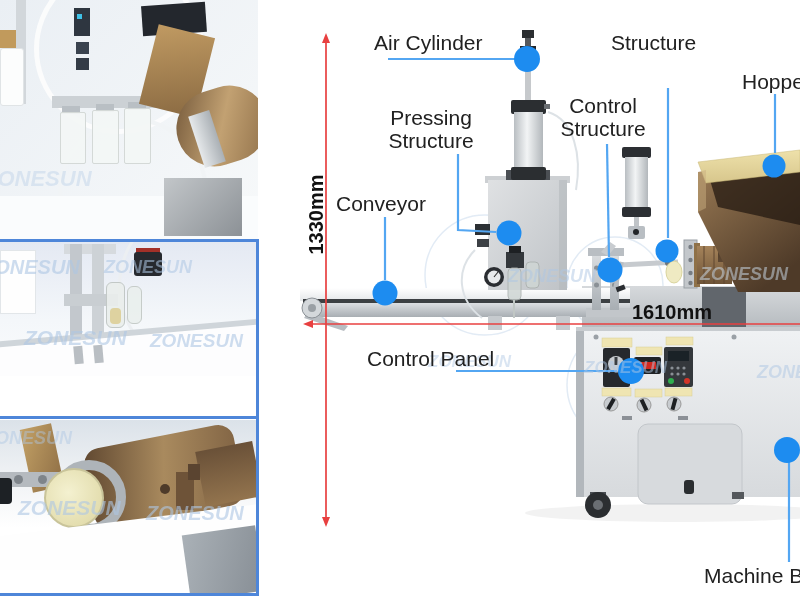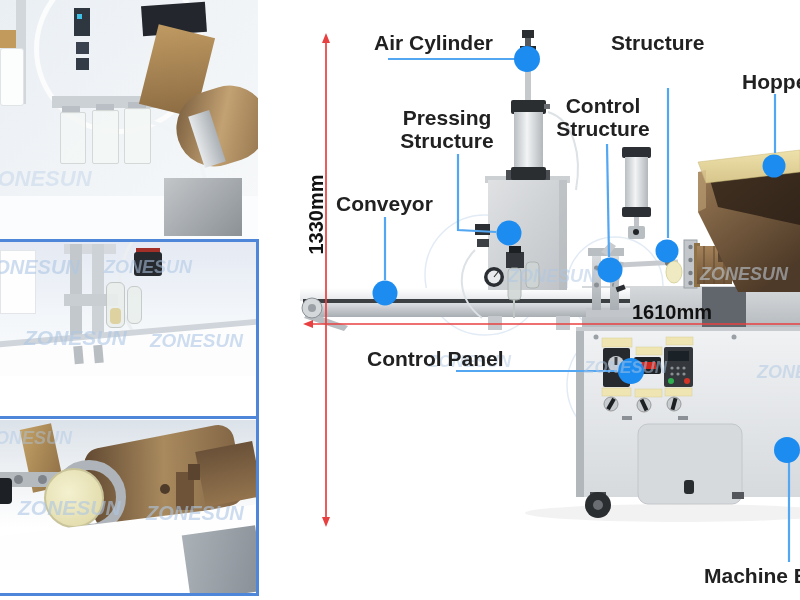--- a/index.html
+++ b/index.html
@@ -6,21 +6,21 @@
   .stage{position:relative;width:800px;height:600px;overflow:hidden;background:#fff;
          font-family:"Liberation Sans",sans-serif;}
   .stage *{box-sizing:border-box;}
   
   .photo{position:absolute;left:0;width:258px;overflow:hidden;}
   .ph{position:absolute;}
   .wm{position:absolute;font-family:"Liberation Sans",sans-serif;font-style:italic;
       font-weight:bold;color:#aec7e4;white-space:nowrap;pointer-events:none;}
   .frame{position:absolute;background:#4e86d9;}
   
-  .lbl{position:absolute;font-size:21px;font-weight:700;color:#212121;
+  .lbl{position:absolute;font-size:21px;font-weight:400;color:#212121;
        line-height:23px;white-space:nowrap;}
   .lbl.center{text-align:center;white-space:normal;}
   .lbl span{display:block;}
   .dim{position:absolute;font-size:20px;font-weight:700;color:#111;white-space:nowrap;}
   .machine-svg{position:absolute;left:270px;top:0;}
 </style>
 </head>
 <body>
 
 <div class="stage">
@@ -319,21 +319,21 @@
   </svg>
 
   <span class="wm" style="left:508px;top:266px;font-size:18px;opacity:.5;">ZONESUN</span>
   <span class="wm" style="left:700px;top:264px;font-size:18px;opacity:.5;color:#cfe0f0;">ZONESUN</span>
   <span class="wm" style="left:428px;top:352px;font-size:17px;opacity:.45;">ZONESUN</span>
   <span class="wm" style="left:584px;top:358px;font-size:17px;opacity:.5;">ZONESUN</span>
   <span class="wm" style="left:757px;top:362px;font-size:18px;opacity:.5;">ZONESUN</span>
 
   <div class="lbl" style="left:374px;top:31px;">Air Cylinder</div>
 
-  <div class="lbl center" style="left:393px;top:106px;width:108px;">
+  <div class="lbl center" style="left:377px;top:106px;width:108px;">
     <span>Pressing</span>
     <span>Structure</span>
   </div>
 
   <div class="lbl center" style="left:551px;top:94px;width:104px;">
     <span>Control</span>
     <span>Structure</span>
   </div>
 
   <div class="lbl" style="left:611px;top:31px;">

